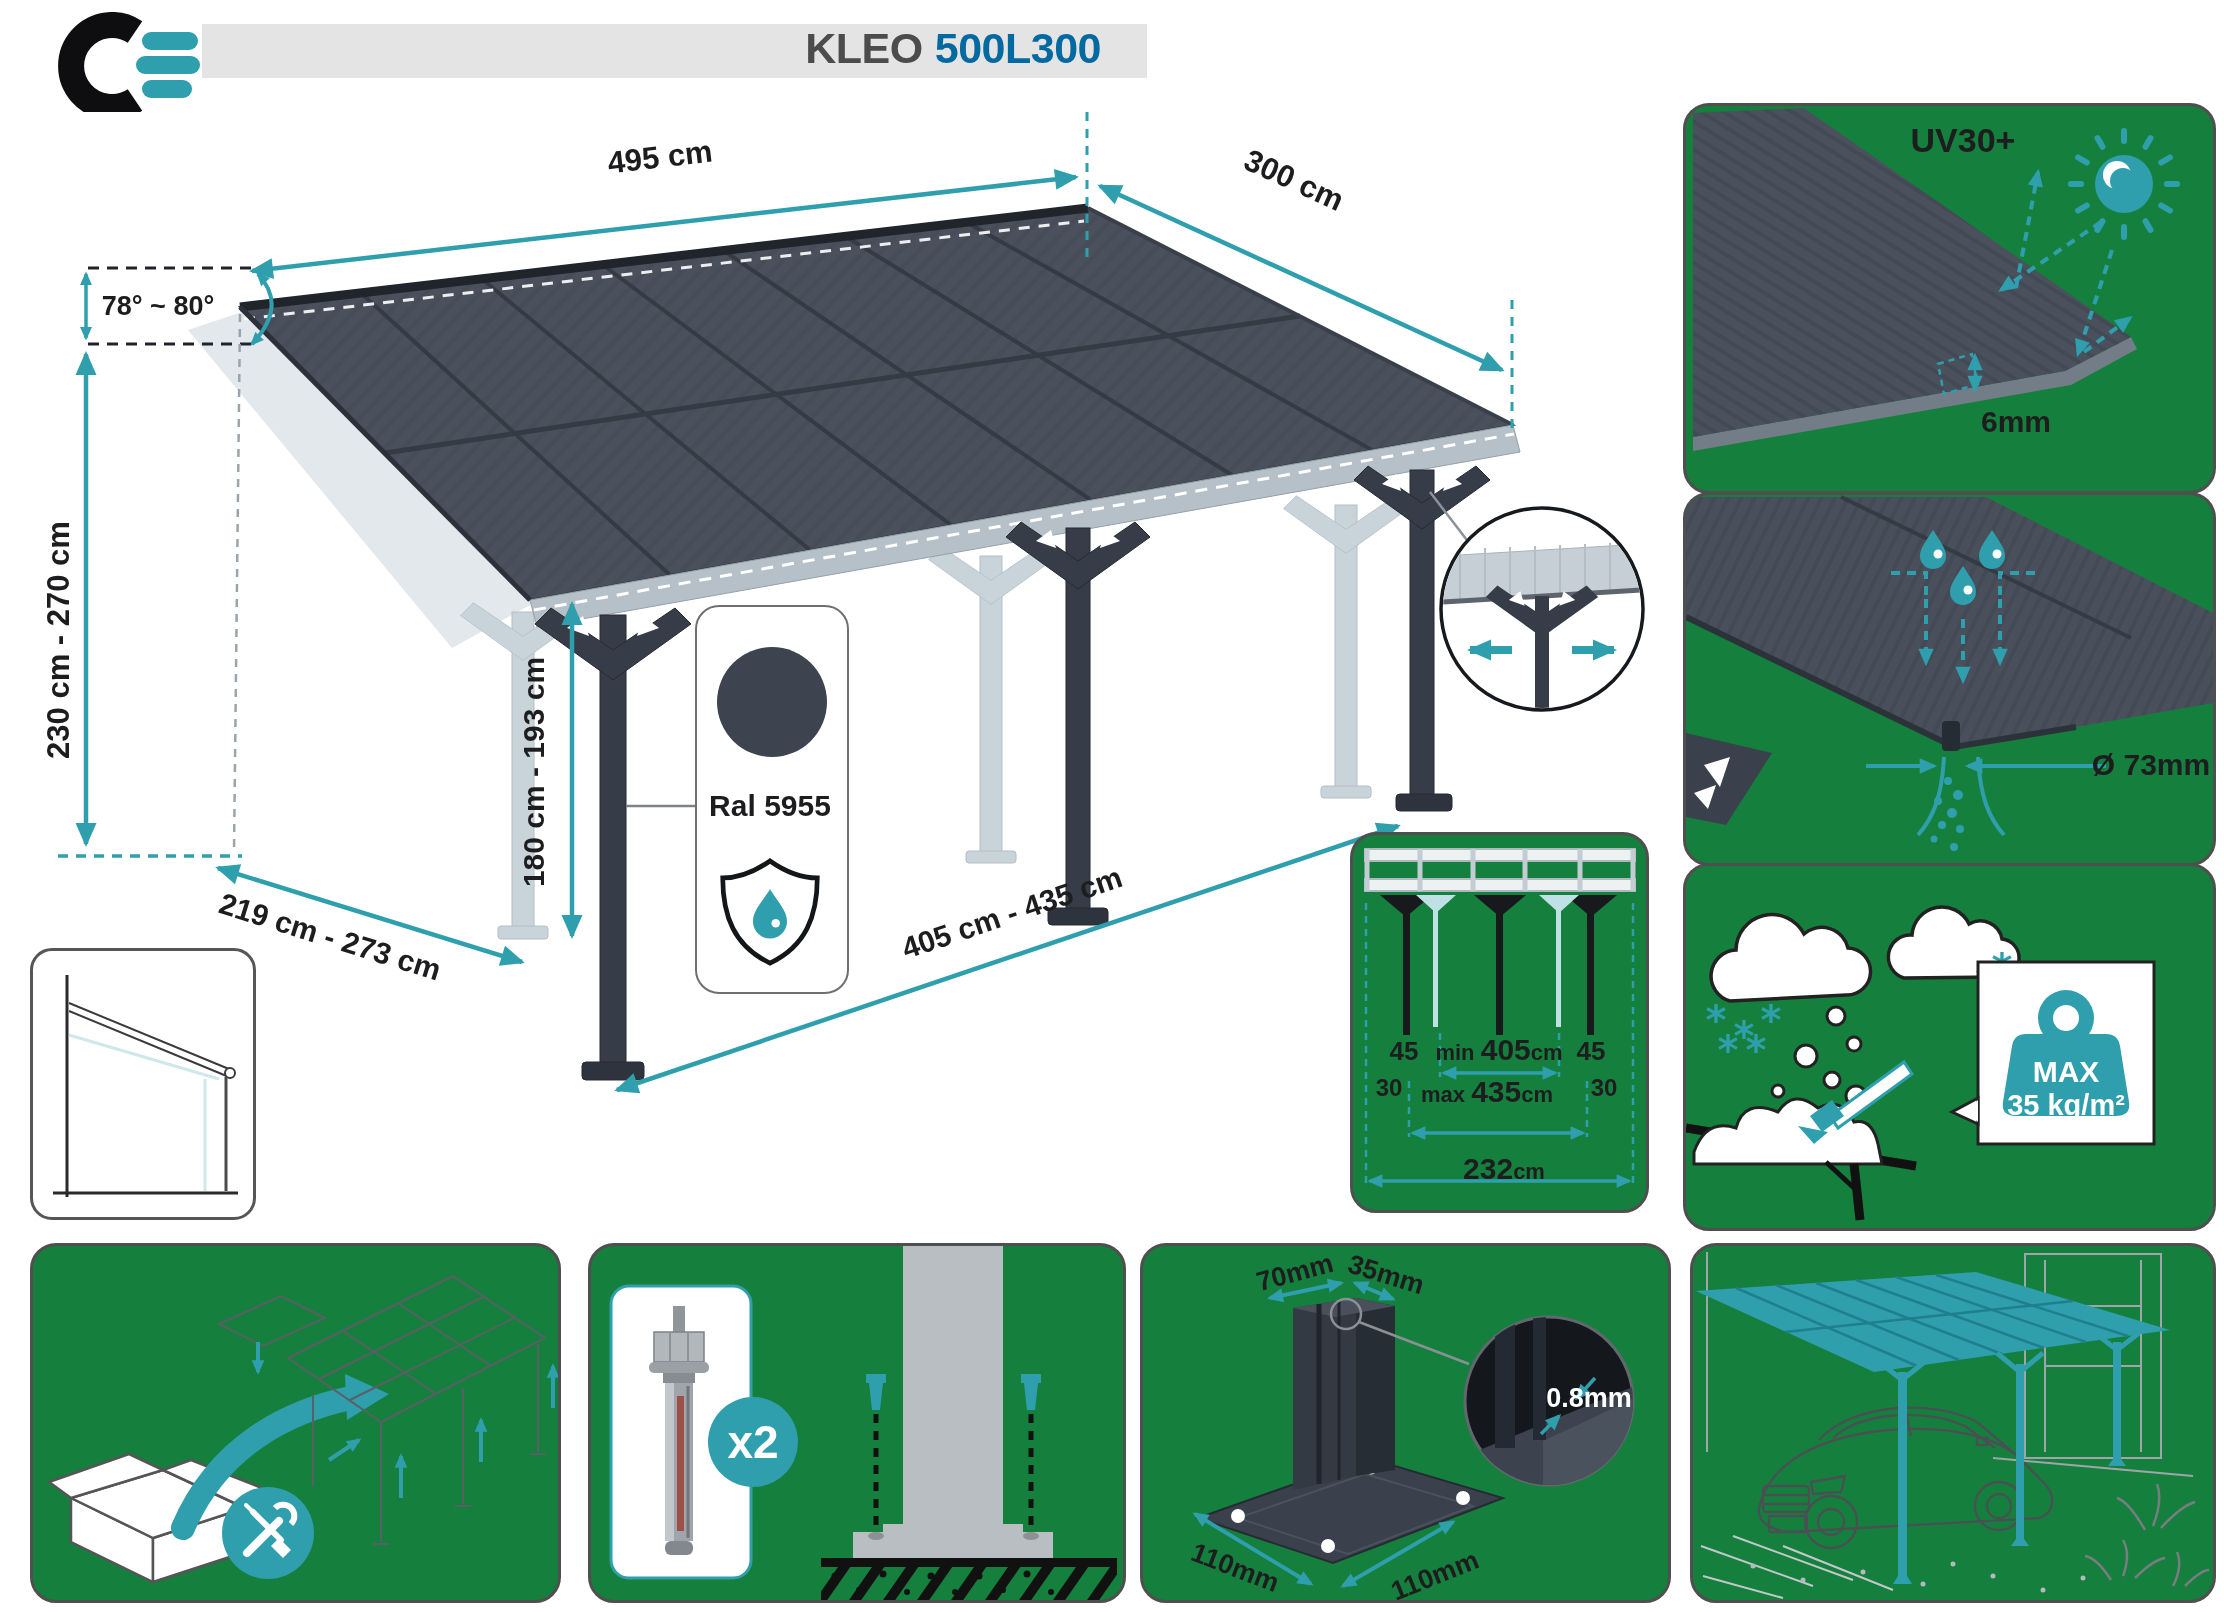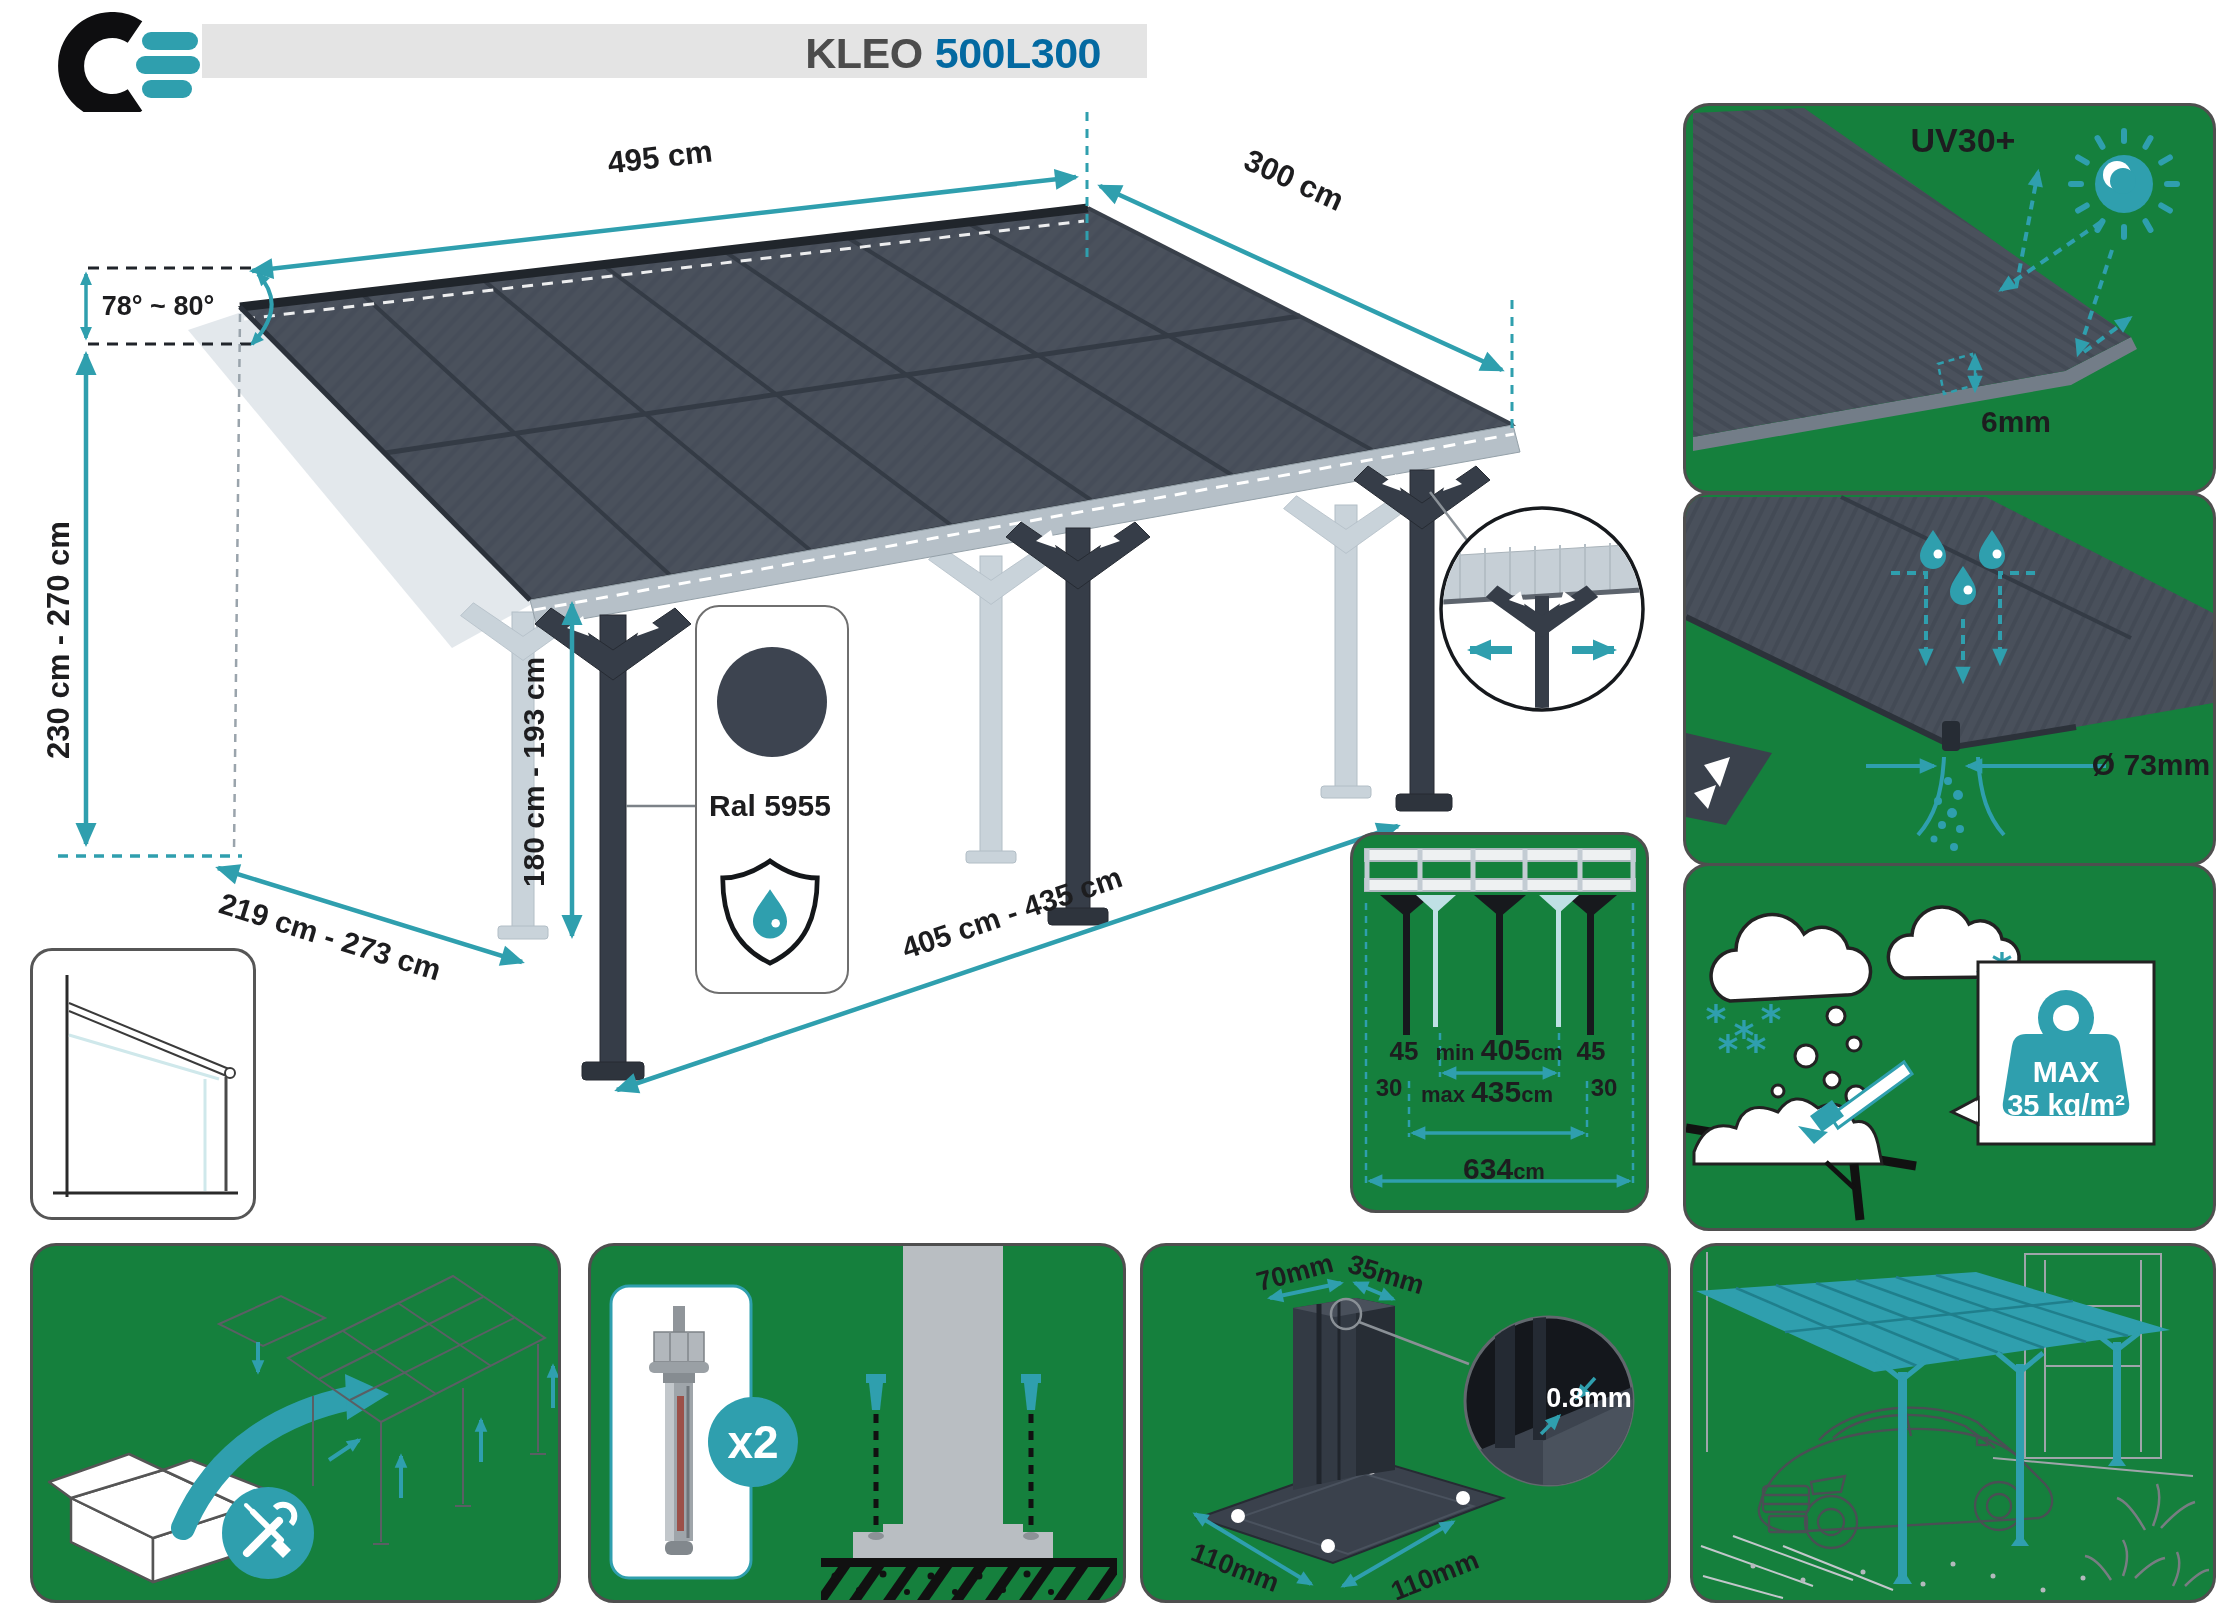--- a/index.html
+++ b/index.html
@@ -3,21 +3,21 @@
 <meta charset="utf-8">
 <style>
   html,body{margin:0;padding:0;background:#fff;}
   #page{position:relative;width:2224px;height:1612px;background:#fff;overflow:hidden;
         font-family:"Liberation Sans",sans-serif;}
   .panel{position:absolute;background:#15803d;border:3px solid #4f4f4f;border-radius:26px;overflow:hidden;}
   .panel > svg{position:absolute;left:0;top:0;}
   .lbl{position:absolute;font-weight:700;white-space:nowrap;color:#1d1d1f;
        transform:translate(-50%,-50%);line-height:1;}
   #title-bar{position:absolute;left:202px;top:24px;width:945px;height:54px;background:#e4e4e4;
-             display:flex;align-items:flex-end;justify-content:flex-end;padding-right:46px;box-sizing:border-box;}
+             display:flex;align-items:flex-start;justify-content:flex-end;padding-right:46px;box-sizing:border-box;}
   #title-bar .t1{font-size:43px;font-weight:700;color:#4c4c4c;letter-spacing:-0.5px;}
   #title-bar .t2{font-size:43px;font-weight:700;color:#0369a1;margin-left:12px;letter-spacing:-0.5px;}
   #ral-badge{position:absolute;left:695px;top:605px;width:150px;height:385px;background:#fff;
              border:2.5px solid #6f6f6f;border-radius:24px;}
   #ral-circle{position:absolute;left:20px;top:40px;width:110px;height:110px;border-radius:50%;background:#3d4450;}
   #sideview-box{position:absolute;left:30px;top:948px;width:220px;height:266px;border:3px solid #565656;
                 border-radius:22px;background:#fff;}
   svg{display:block;}
 </style>
 </head>
@@ -402,21 +402,21 @@
       <span style="font-size:30px">405</span><span>cm</span>
     </div>
     <div class="lbl" style="left:238px;top:216px;font-size:26px;">45</div>
     <div class="lbl" style="left:36px;top:253px;font-size:24px;">30</div>
     <div class="lbl" style="left:134px;top:257px;font-size:22px;">
       <span>max</span>
       <span style="font-size:30px">435</span><span>cm</span>
     </div>
     <div class="lbl" style="left:251px;top:253px;font-size:24px;">30</div>
     <div class="lbl" style="left:151px;top:334px;font-size:22px;">
-      <span style="font-size:30px">634</span><span>cm</span>
+      <span style="font-size:30px">232</span><span>cm</span>
     </div>
   </div>
 
   <div class="panel" style="left:30px;top:1243px;width:525px;height:354px">
     <svg width="525" height="354" viewBox="0 0 525 354">
       <defs>
         <marker id="mF" viewBox="0 0 20 20" refX="15" refY="10" markerWidth="18" markerHeight="18" orient="auto-start-reverse" markerUnits="userSpaceOnUse">
             <path d="M2,3 L18,10 L2,17 Z" fill="#2f9fae"></path>
           </marker>
       </defs>

